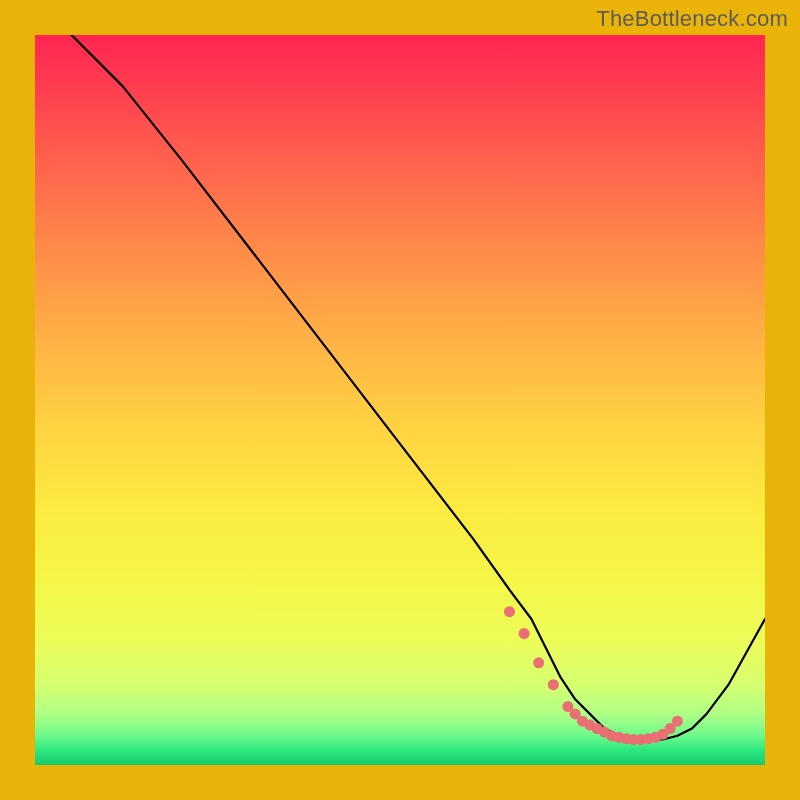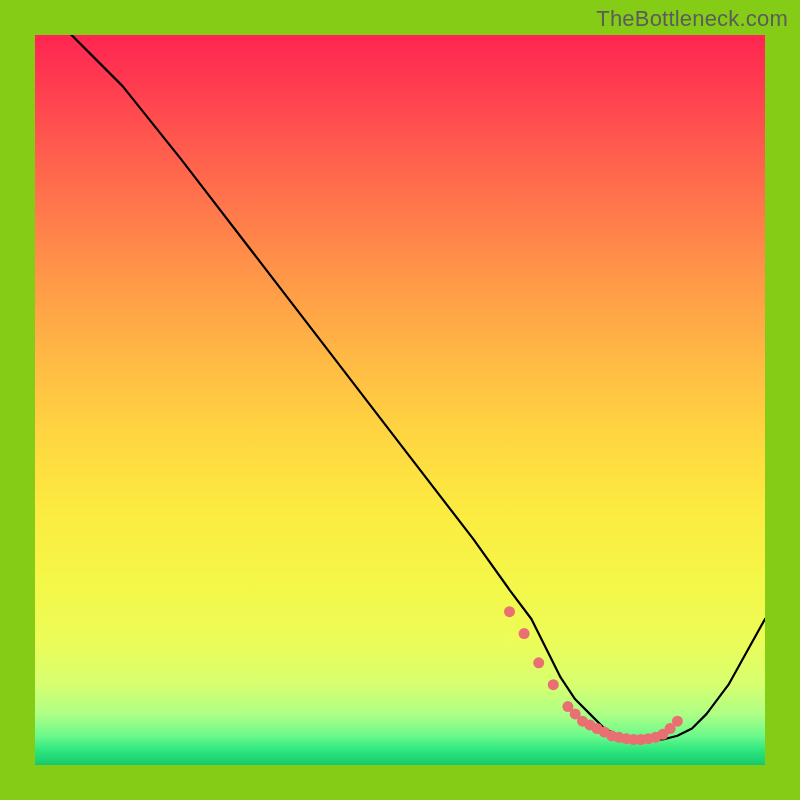--- a/index.html
+++ b/index.html
@@ -8,21 +8,21 @@
     width: 800px;
     height: 800px;
     background: #000;
     overflow: hidden;
     font-family: Arial, Helvetica, sans-serif;
   }
   .frame {
     position: relative;
     width: 800px;
     height: 800px;
-    background: #84cc16;
+    background: #eab308;
   }
   .watermark {
     position: absolute;
     top: 6px;
     right: 12px;
     color: #5c5c5c;
     font-size: 22px;
     font-weight: 500;
     letter-spacing: 0.2px;
     z-index: 10;

